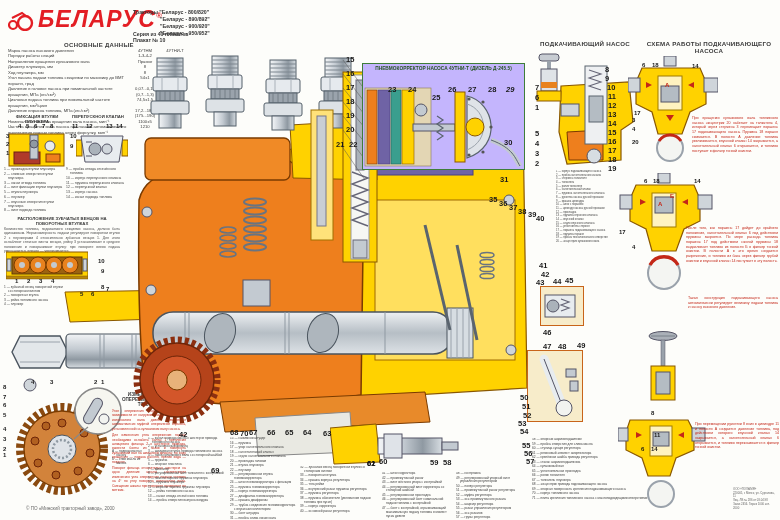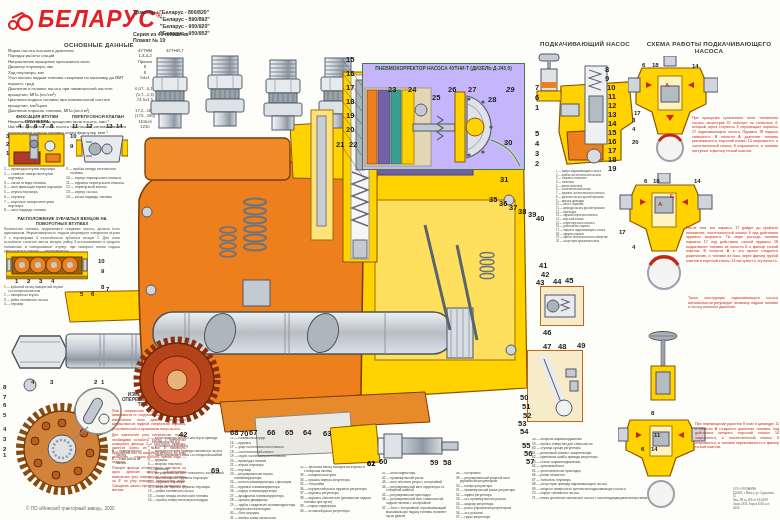--- a/index.html
+++ b/index.html
@@ -493,21 +493,21 @@
         <circle cx="106" cy="73" r="1.6" fill="#555"></circle>
       <path d="M128,58 C150,66 152,76 157,84" fill="none" stroke="#c3cad1" stroke-width="5"></path>
       <path d="M128,58 C150,66 152,76 157,84" fill="none" stroke="#5a646e" stroke-width="1"></path>
     </svg>
     <div>
         <span class="co" style="left: 25px; top: 22px;">23</span>
         <span class="co" style="left: 45px; top: 22px;">24</span>
         <span class="co" style="left: 69px; top: 22px; margin-top: 8px;">25</span>
         <span class="co" style="left: 85px; top: 22px;">26</span>
         <span class="co" style="left: 105px; top: 22px;">27</span>
-        <span class="co" style="left: 125px; top: 32px;">28</span>
+        <span class="co" style="left: 125px; top: 22px;">28</span>
         <span class="co" style="left: 143px; top: 22px; font-style: italic;">29</span>
         <span class="co" style="left: 141px; top: 75px;">30</span>
       </div>
   </div>
 
   <div class="abs h6" style="left:535px;top:40px;width:100px;">ПОДКАЧИВАЮЩИЙ НАСОС</div>
   <div class="abs" style="left:533px;top:52px;width:110px;height:122px;">
     <svg width="104" height="120" viewBox="0 0 104 120">
       <path d="M28,34 L96,30 L100,70 L88,78 L88,108 L34,112 L26,80 Z" fill="#ffd200" stroke="#8a5800" stroke-width="1.2"></path>
       <polygon points="34,80 70,78 70,108 36,108" fill="#ee7f1d" stroke="#7a3b00"></polygon>

